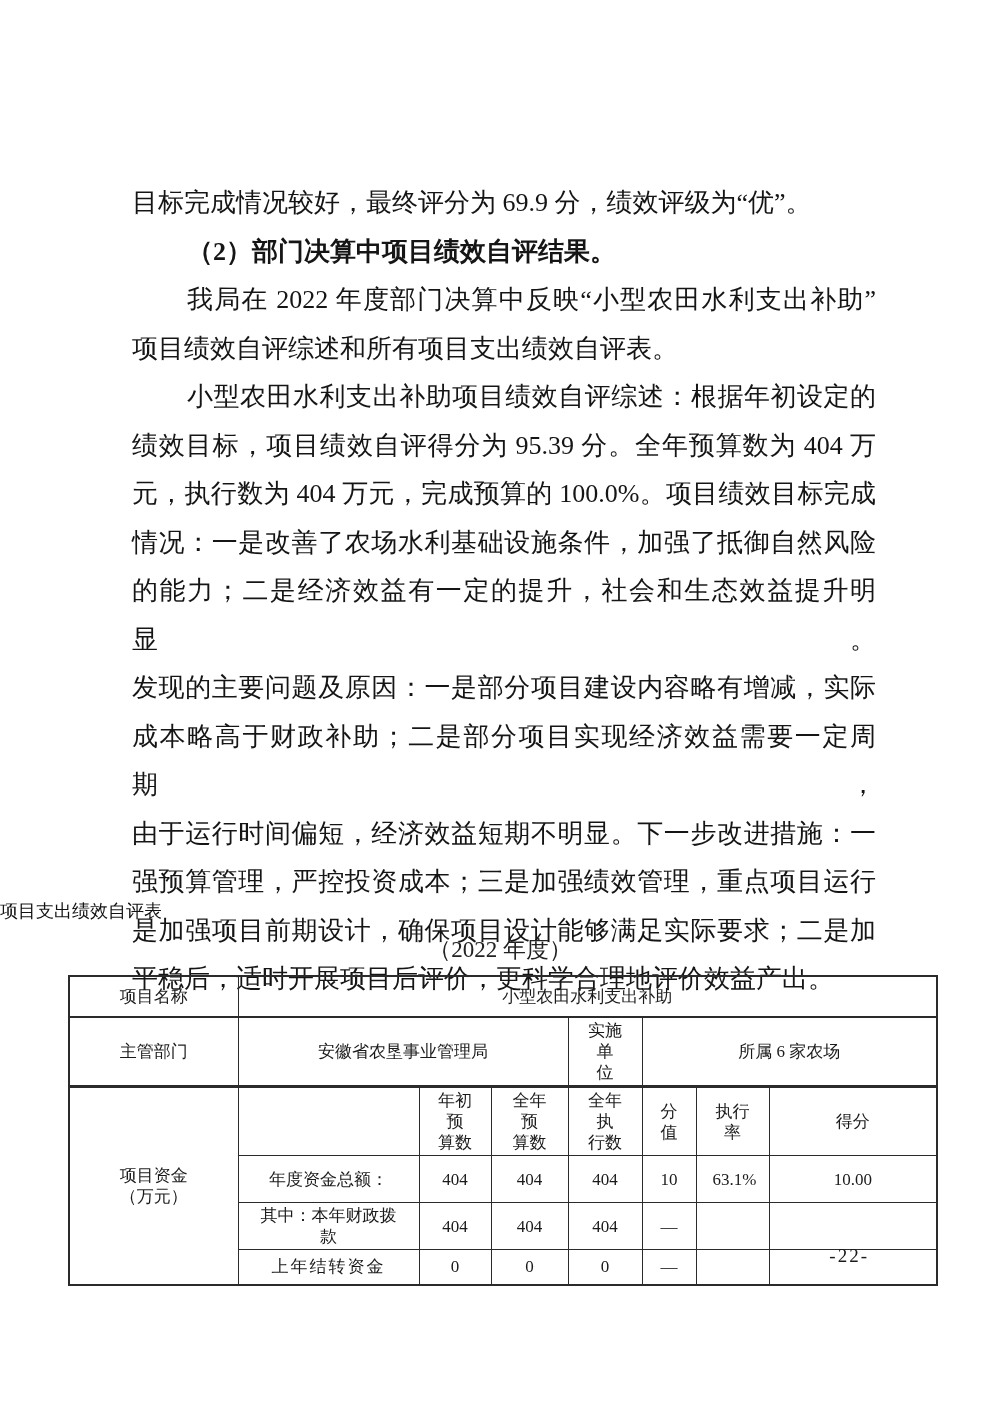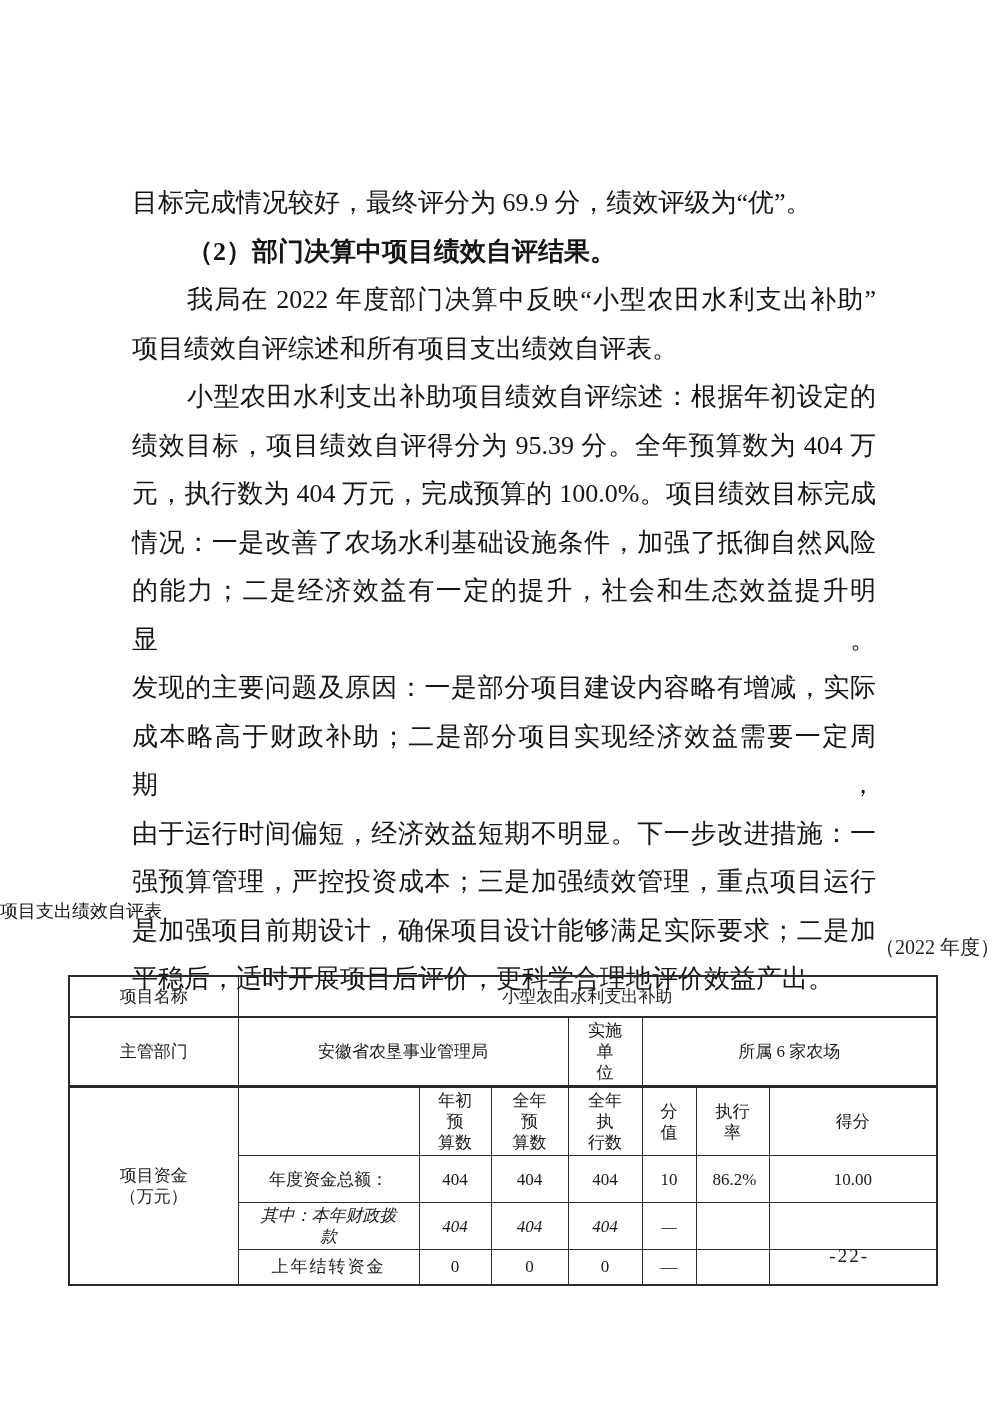--- a/index.html
+++ b/index.html
@@ -40,22 +40,22 @@
     text-align: left;
     font-family: "Liberation Sans", "DejaVu Sans", sans-serif;
     font-weight: 400;
     font-size: 18px;
     color: #111;
   }
   .tbl-subtitle {
     position: absolute;
     left: 0; right: 0;
     top: 934px;
-    text-align: right;
-    font-size: 20px;
+    text-align: center;
+    font-size: 23px;
     color: #222;
   }
   
   table.eval {
     position: absolute;
     left: 68px;
     top: 975px;
     width: 868px;
     border-collapse: collapse;
     table-layout: fixed;
@@ -69,21 +69,21 @@
     vertical-align: middle;
     white-space: pre-line;
     padding: 2px 16px;
     color: #1a1a1a;
     overflow: hidden;
   }
   tr.r1 { height: 41px; }
   tr.r2 { height: 43px; }
   tr.r3 { height: 55px; }
   tr.r4 { height: 47px; }
-  tr.r5 { height: 35px; font-style: italic; }
+  tr.r5 { height: 35px; }
   tr.r6 { height: 35px; }
   tr.r1 td { border-bottom-width: 2px; }
   tr.r2 td { border-bottom-width: 3px; }
   td.alignleft  { text-align: left;  padding-left: 10px; }
   td.alignright { text-align: right; padding-right: 6px; letter-spacing: 2px; margin-left: 32px; }
   td.fundlabel  { line-height: 27px; }
   td.impl       { line-height: 20px; padding: 2px 4px; margin-top: 40px; }
   
   .page-num {
     position: absolute;
@@ -164,21 +164,21 @@
         <td>分值</td>
         <td>执行率</td>
         <td>得分</td>
       </tr>
       <tr class="r4">
         <td class="alignleft">年度资金总额：</td>
         <td>404</td>
         <td>404</td>
         <td>404</td>
         <td>10</td>
-        <td>86.2%</td>
+        <td>63.1%</td>
         <td>10.00</td>
       </tr>
       <tr class="r5">
         <td class="alignleft">其中：本年财政拨款</td>
         <td>404</td>
         <td>404</td>
         <td>404</td>
         <td>—</td>
         <td></td>
         <td></td>

